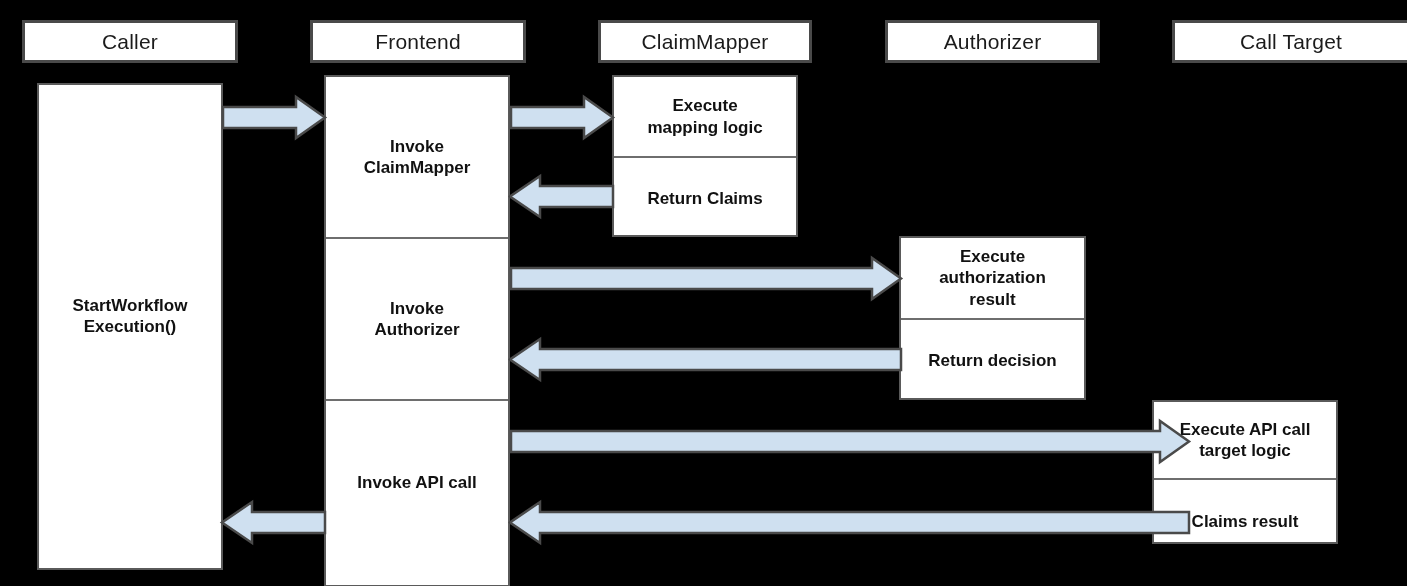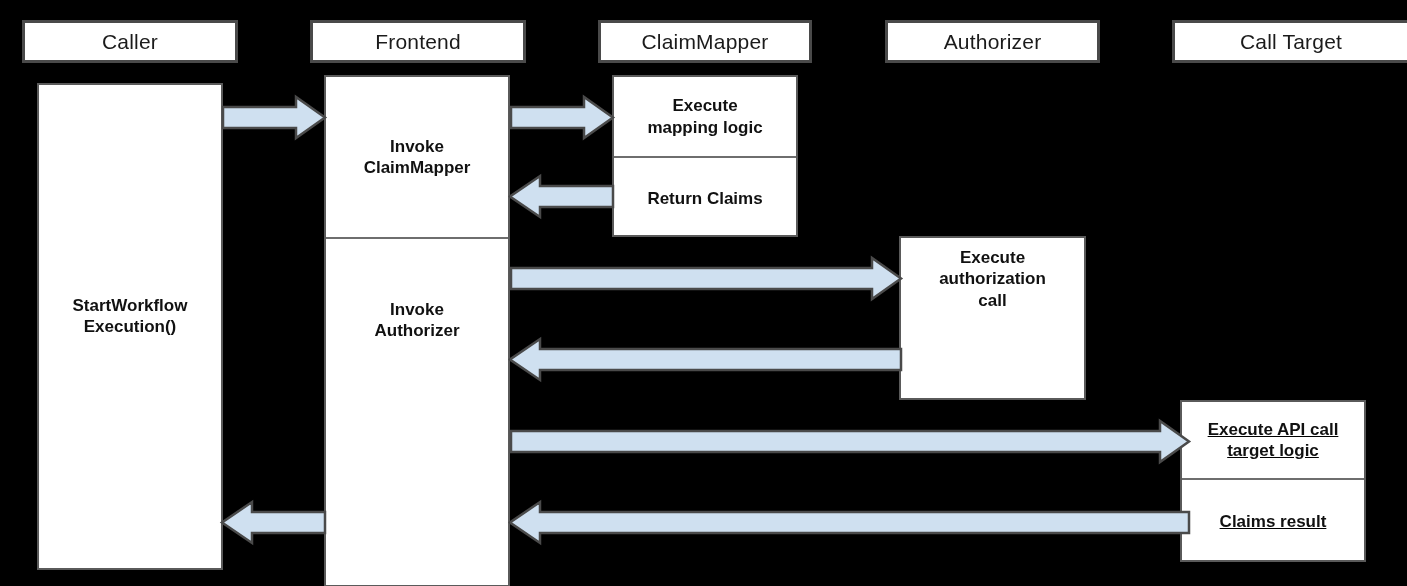--- a/index.html
+++ b/index.html
@@ -101,20 +101,25 @@
         <div>Invoke</div>
         <div>ClaimMapper</div>
       </div>
     </div>
     <div class="act-seg" style="height:162px;">
       <div>
         <div>Invoke</div>
         <div>Authorizer</div>
       </div>
     </div>
+    <div class="act-seg" style="height:163px;">
+      <div>
+        <div>Invoke API call</div>
+      </div>
+    </div>
   </div>
 
   <div class="activation" style="left:612px; top:75px; width:186px; height:162px;">
     <div class="act-seg" style="height:81px;">
       <div>
         <div>Execute</div>
         <div>mapping logic</div>
       </div>
     </div>
     <div class="act-seg" style="height:81px;">
@@ -122,26 +127,31 @@
         <div>Return Claims</div>
       </div>
     </div>
   </div>
 
   <div class="activation" style="left:899px; top:236px; width:187px; height:164px;">
     <div class="act-seg" style="height:82px;">
       <div>
         <div>Execute</div>
         <div>authorization</div>
-        <div>call</div>
-      </div>
-    </div>
-  </div>
-
-  <div class="activation" style="left:1180px; top:400px; width:186px; height:162px;text-decoration:underline;">
+        <div>result</div>
+      </div>
+    </div>
+    <div class="act-seg" style="height:82px;">
+      <div>
+        <div>Return decision</div>
+      </div>
+    </div>
+  </div>
+
+  <div class="activation" style="left:1152px; top:400px; width:186px; height:144px;">
     <div class="act-seg" style="height:78px;">
       <div>
         <div>Execute API call</div>
         <div>target logic</div>
       </div>
     </div>
     <div class="act-seg" style="height:84px;">
       <div>
         <div>Claims result</div>
       </div>

